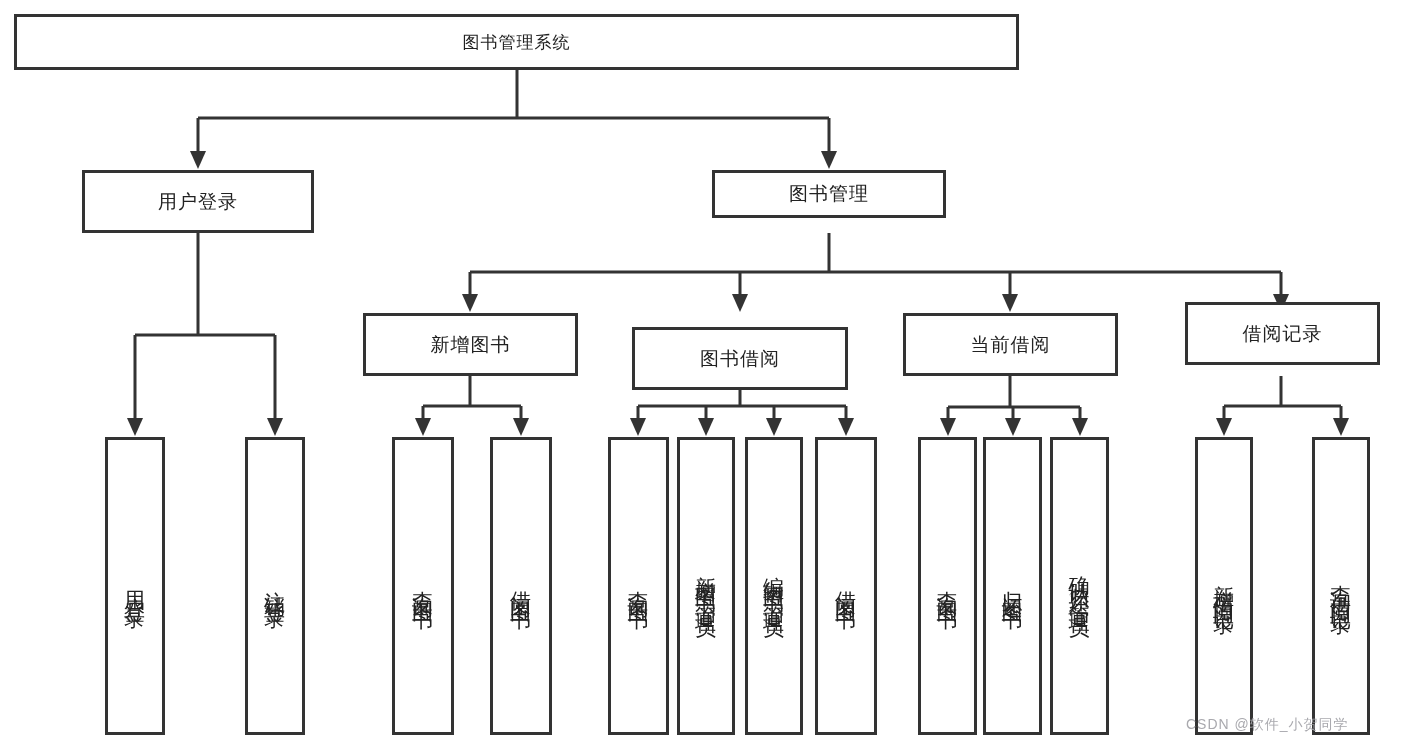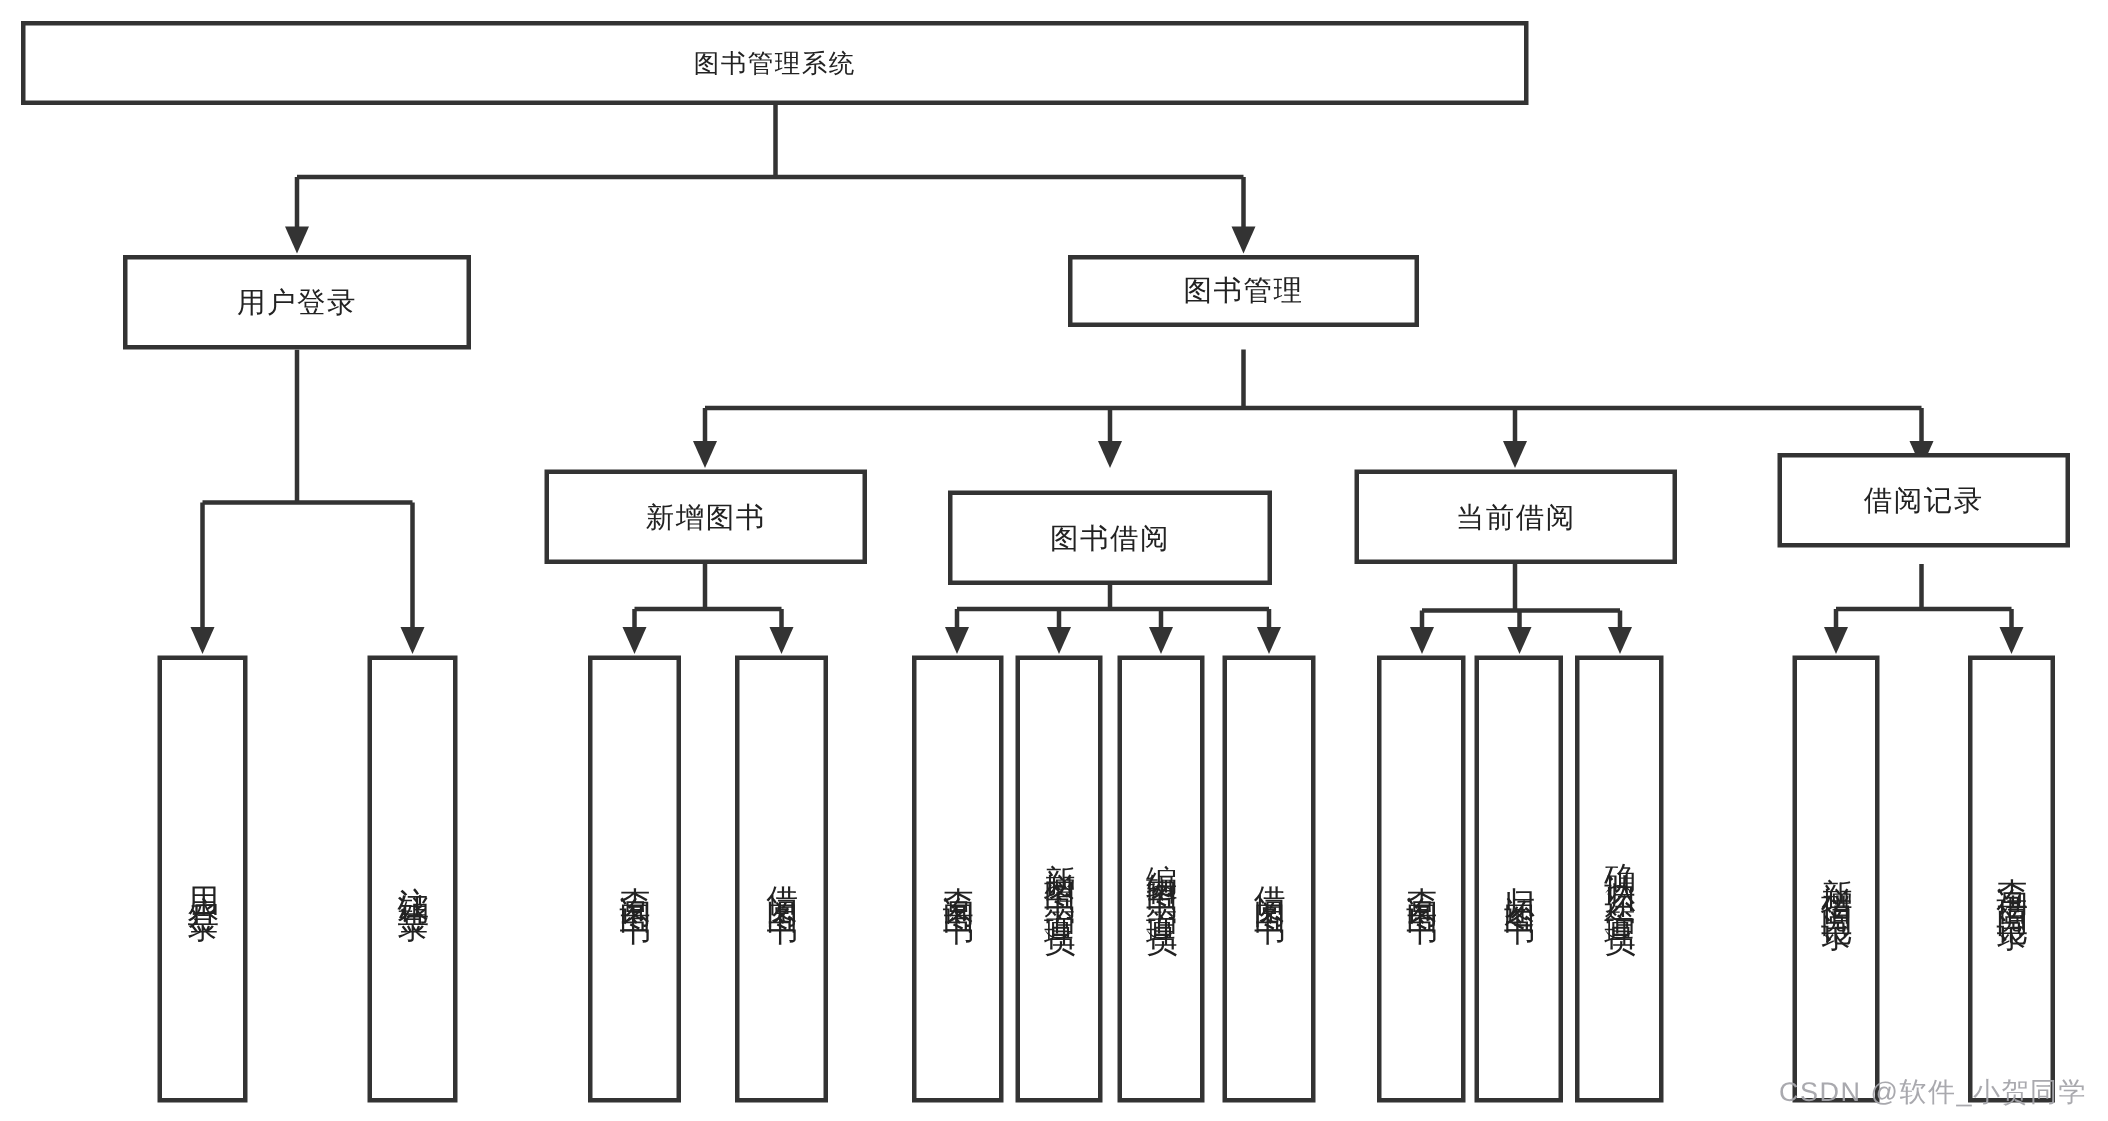--- a/index.html
+++ b/index.html
@@ -33,21 +33,21 @@
     writing-mode: vertical-rl;
     font-size: 21px;
     letter-spacing: 6px;
     line-height: 1;
     text-align: center;
   }
   .watermark {
     position: absolute;
     left: 1186px;
     top: 716px;
-    font-size: 18px;
+    font-size: 14px;
     color: rgba(164, 164, 170, 0.95);
     letter-spacing: 1px;
     white-space: nowrap;
     z-index: 3;
   }
 </style>
 </head>
 <body>
 
 <div class="canvas">

